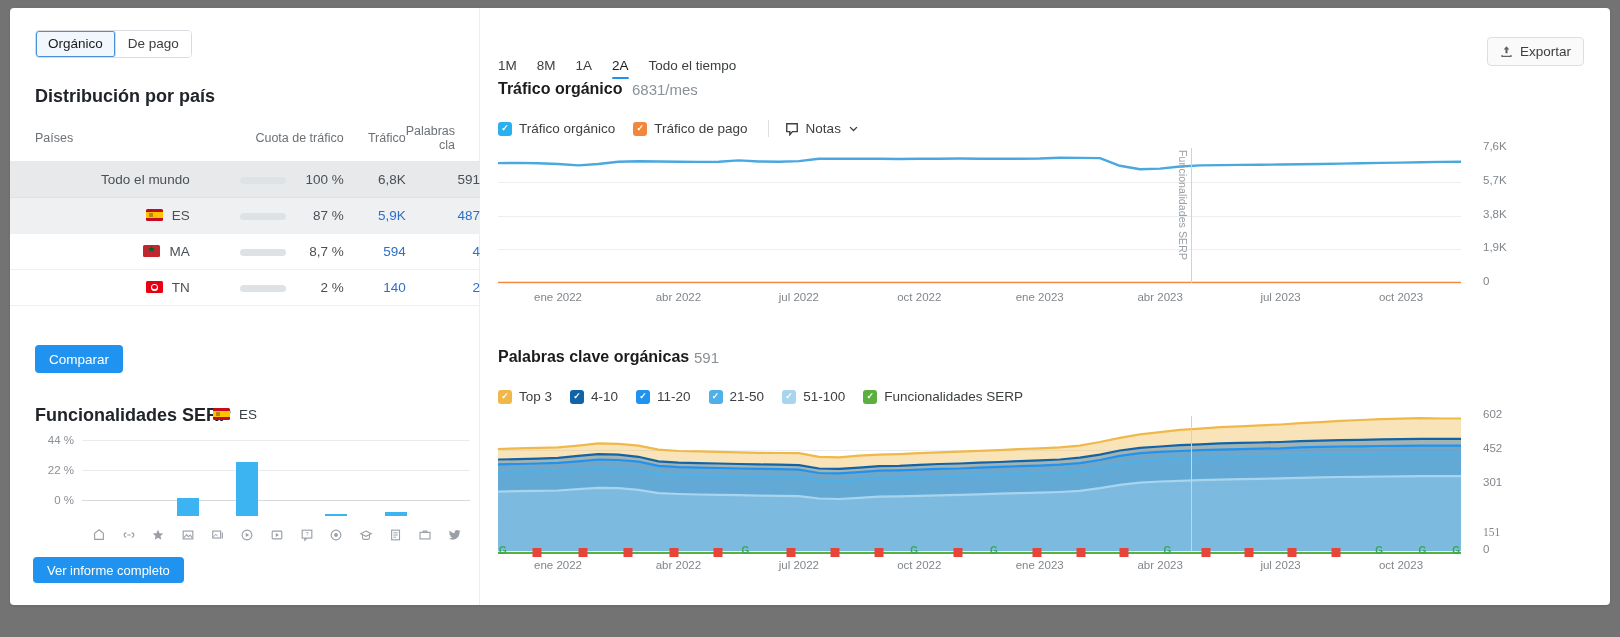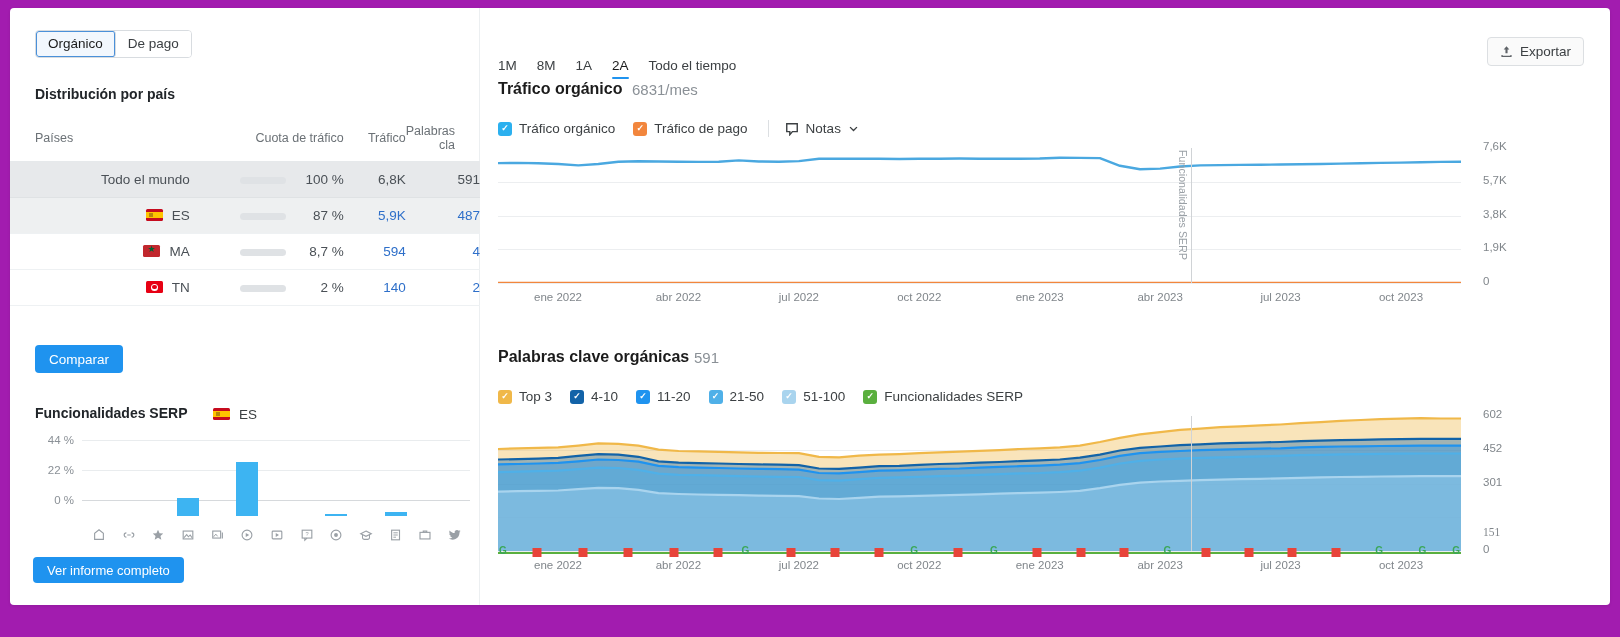--- a/index.html
+++ b/index.html
@@ -6,21 +6,21 @@
   html, body {
     margin: 0; padding: 0;
     width: 1620px; height: 637px;
     background: #e8eaed;
     font-family: "Liberation Sans", sans-serif;
     -webkit-font-smoothing: antialiased;
   }
   .page {
     position: relative;
     width: 1620px; height: 637px;
-    background: #a21caf;
+    background: #737373;
     overflow: hidden;
   }
   .card {
     position: absolute;
     left: 10px; top: 8px;
     width: 1600px; height: 597px;
     background: #ffffff;
     border-radius: 4px;
     box-shadow: 0 1px 3px rgba(0,0,0,.10);
     overflow: hidden;
@@ -54,21 +54,21 @@
   .seg:last-child { border-right: none; }
   .seg.active {
     background: #f2f7fd;
     color: #1b1b1b;
     box-shadow: inset 0 0 0 1px #4a90d9;
     border-radius: 3px;
   }
 
   .sec-title {
     position: absolute;
-    font-size: 14px;
+    font-size: 18px;
     font-weight: bold;
     color: #212529;
   }
   #dist-title { left: 25px; top: 78px; }
 
   table.countries {
     position: absolute; left: 0; top: 112px;
     width: 470px;
     border-collapse: collapse;
     font-size: 13px;

